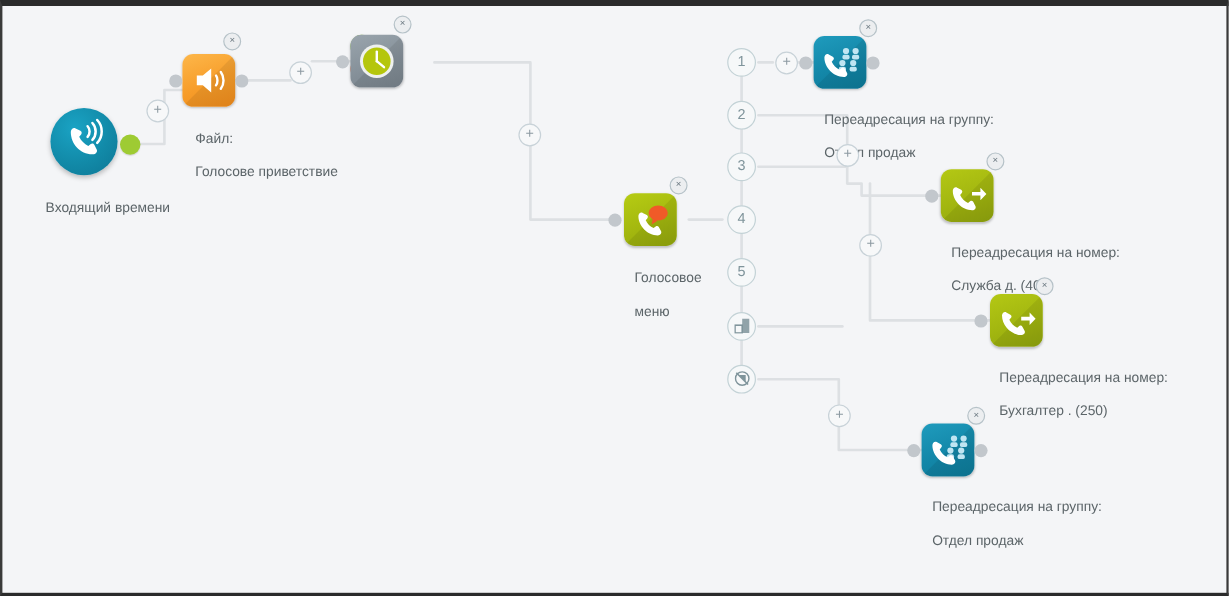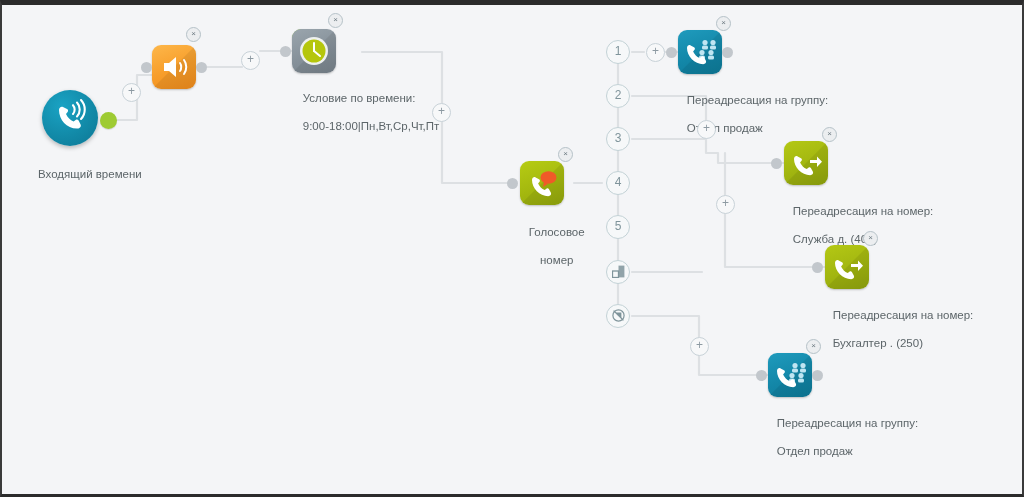--- a/index.html
+++ b/index.html
@@ -217,62 +217,62 @@
         <g fill="none" stroke="#ffffff" stroke-width="2" stroke-linecap="round">
           <path d="M28 18c1.6 2 1.6 6 0 8"></path>
           <path d="M32 15c3 4 3 10 0 14"></path>
         </g>
       </svg>
     </div>
     <div class="del" style="left:34px; top:-18px;">×</div>
     <div class="dot" style="left:-11px; top:17px;"></div>
     <div class="dot" style="left:44px; top:17px;"></div>
   </div>
+  <div class="label" style="left:148px; top:90px;">
+    <span>Файл:</span><br>
+    <span>Голосове приветствие</span>
+  </div>
 
   <div class="plus" style="left:239px; top:46px;">+</div>
 
   <div class="node" style="left:290px; top:24px;">
     <div class="tile tile-gray" style="left:0; top:0;">
       <svg width="44" height="44" viewBox="0 0 44 44">
         <path d="M0 44 L44 0 L44 44 Z" fill="rgba(0,0,0,0.07)"></path>
         <circle cx="22" cy="22" r="14" fill="#eef0ef"></circle>
         <circle cx="22" cy="22" r="11.5" fill="#b5c60c"></circle>
         <g stroke="#ffffff" stroke-width="2" stroke-linecap="round">
           <path d="M22 14v8"></path>
           <path d="M22 22l6 5"></path>
         </g>
       </svg>
     </div>
     <div class="del" style="left:36px; top:-16px;">×</div>
     <div class="dot" style="left:-12px; top:17px;"></div>
     <div class="dot-green-big" style="left:46px; top:13px;"></div>
     <div class="dot-orange-big" style="left:46px; top:37px;"></div>
   </div>
-  <div class="label" style="left:288px; top:72px;">
-    <span>Условие по времени:</span><br>
-    <span>9:00-18:00|Пн,Вт,Ср,Чт,Пт</span>
-  </div>
 
   <div class="plus" style="left:430px; top:98px;">+</div>
 
   <div class="node" style="left:518px; top:156px;">
     <div class="tile tile-olive" style="left:0; top:0;">
       <svg width="44" height="44" viewBox="0 0 44 44">
         <path d="M0 44 L44 0 L44 44 Z" fill="rgba(0,0,0,0.07)"></path>
         <ellipse cx="28.5" cy="16.5" rx="8" ry="6.2" fill="#f05a28"></ellipse>
         <path d="M24 21l-1 5 5-3z" fill="#f05a28"></path>
         <path d="M12 19c0-2 2-3.6 3.6-2.6l3.4 1.8c1 .6 1.2 1.8.5 2.6l-1.4 1.7c1.4 3 3.6 5.2 6.6 6.6l1.7-1.4c.9-.7 2-.5 2.6.5l1.8 3.4c1 1.7-.6 3.6-2.6 3.6C19.6 35.2 12 27.4 12 19z" fill="#ffffff"></path>
       </svg>
     </div>
     <div class="del" style="left:38px; top:-14px;">×</div>
     <div class="dot" style="left:-13px; top:17px;"></div>
   </div>
-  <div class="label" style="left:514px; top:206px;text-align:center;">
+  <div class="label" style="left:514px; top:206px;">
     <span>Голосовое</span><br>
-    <span>номер</span>
+    <span>меню</span>
   </div>
 
   <div class="key" style="left:604px; top:35px;">1</div>
   <div class="key" style="left:604px; top:79px;">2</div>
   <div class="key" style="left:604px; top:122px;">3</div>
   <div class="key" style="left:604px; top:166px;">4</div>
   <div class="key" style="left:604px; top:210px;">5</div>
 
   <div class="key key-icon" style="left:604px; top:255px;">
     <svg width="13" height="13" viewBox="0 0 13 13">

